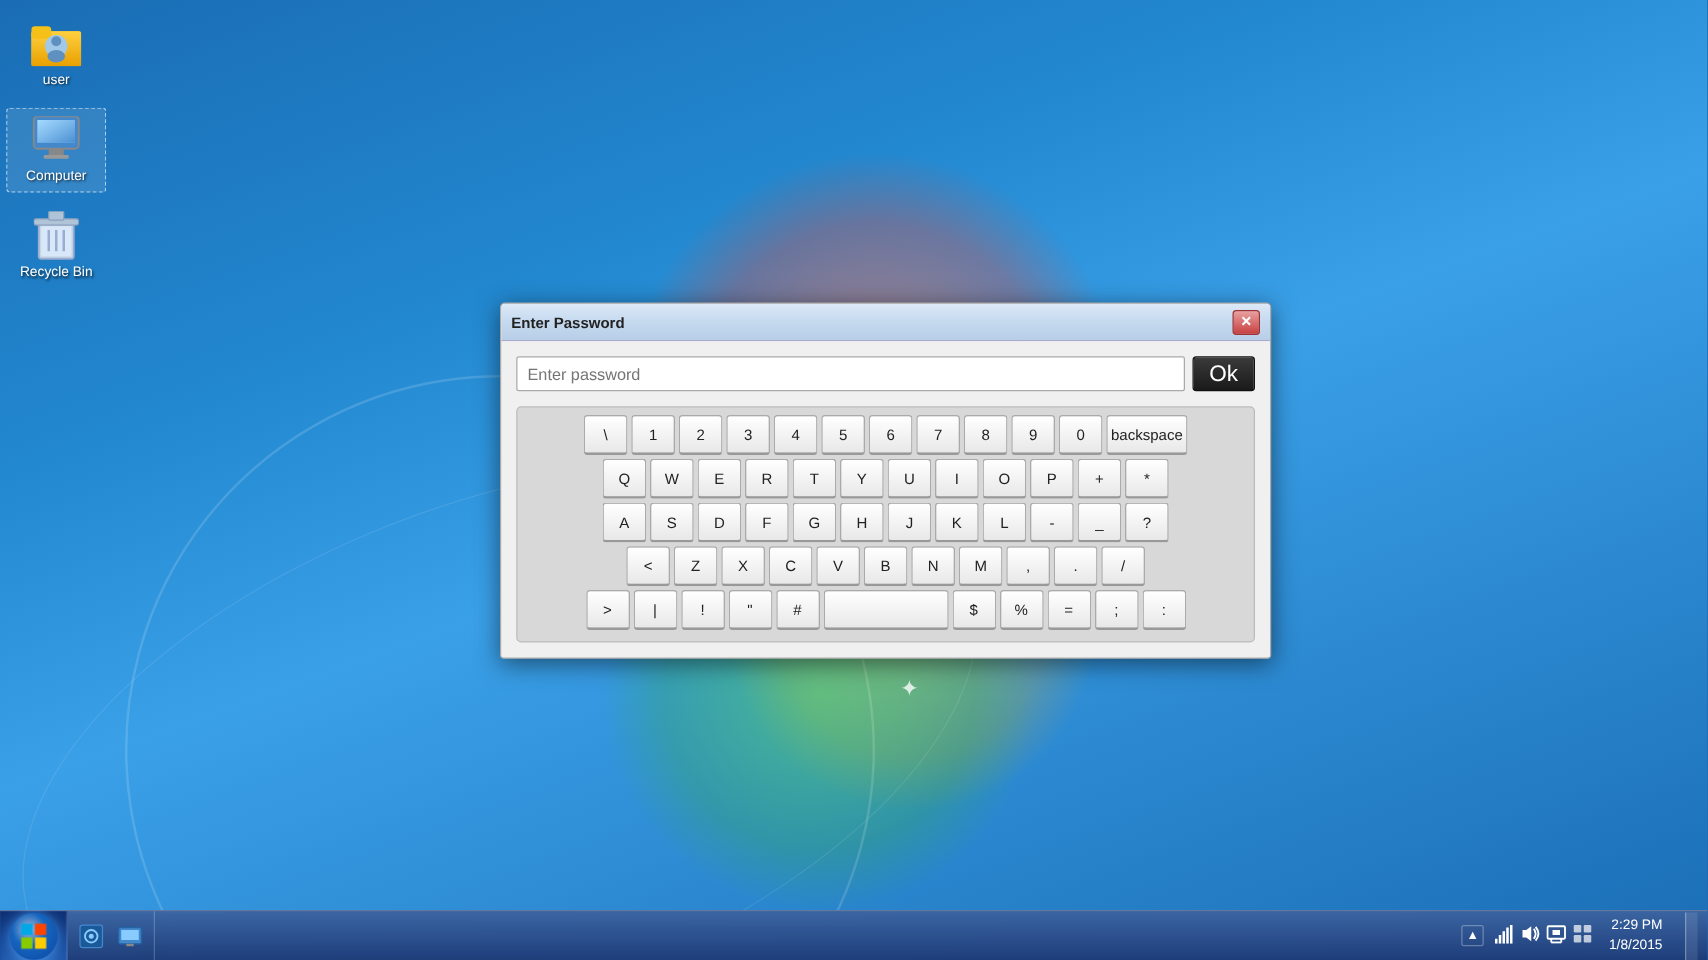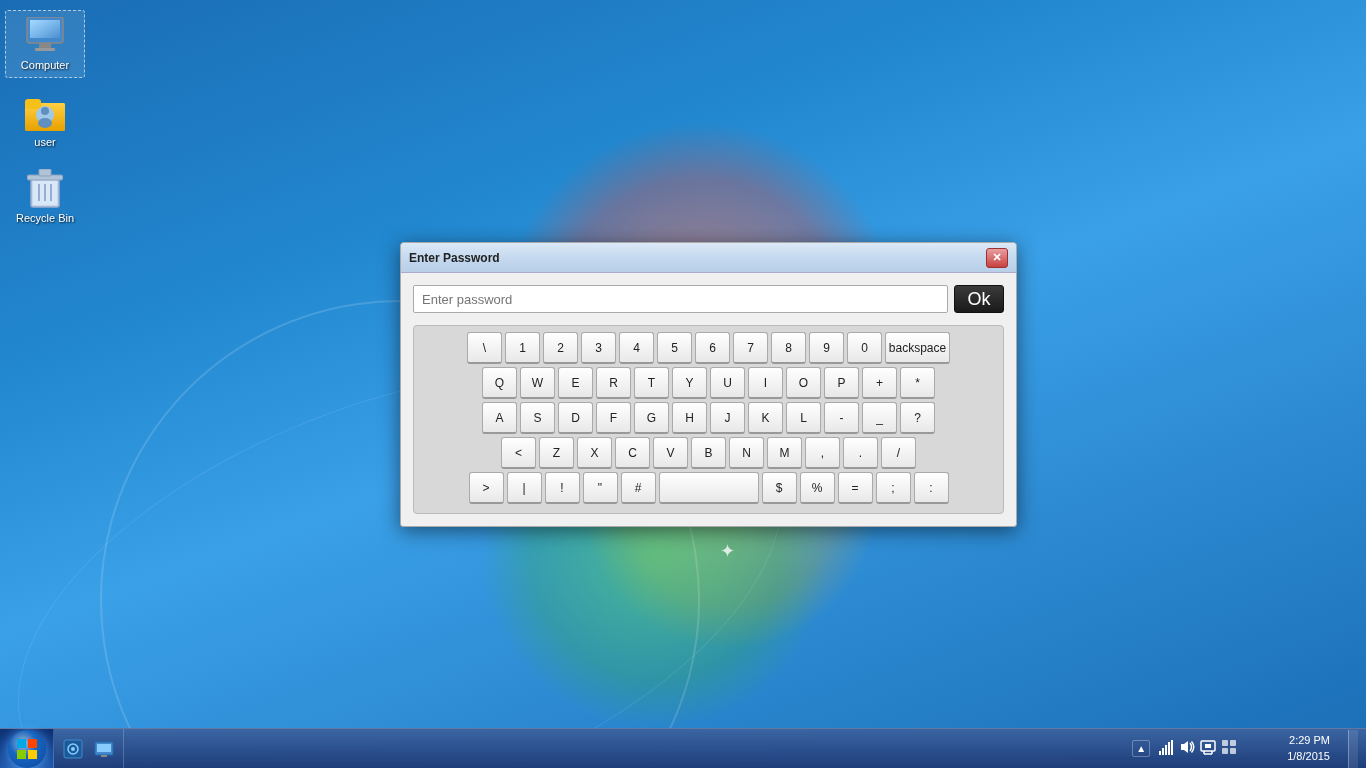--- a/index.html
+++ b/index.html
@@ -188,21 +188,20 @@
     }
     .clock {
       display: flex;
       flex-direction: column;
       align-items: flex-end;
       color: white;
       font-size: 11px;
       line-height: 1.4;
       cursor: pointer;
       padding: 2px 5px;
-      margin-left: 37px;
     }
     .clock-time { font-weight: 500; }
     .clock-date {}
 
     .show-desktop {
       width: 10px;
       height: 38px;
       background: rgba(255,255,255,0.1);
       border-left: 1px solid rgba(255,255,255,0.3);
       cursor: pointer;
@@ -344,58 +343,58 @@
 <div class="desktop">
 
   <div class="bg-orb bg-orb1"></div>
   <div class="bg-orb bg-orb2"></div>
   <div class="bg-orb bg-orb3"></div>
   <div class="bg-swirl"></div>
   <div class="bg-swirl2"></div>
   <div class="bg-star">✦</div>
 
   <div class="desktop-icons">
-
-    <div class="desktop-icon" style="border: 1px dashed rgba(255,255,255,0.6); background: rgba(255,255,255,0.1);">
-      <div class="icon-img">
-        <svg width="40" height="38" viewBox="0 0 40 38">
-          <rect x="2" y="0" width="36" height="26" rx="3" fill="#4488cc" stroke="#888" stroke-width="1.5"></rect>
-          <rect x="5" y="3" width="30" height="18" fill="#88ccff"></rect>
-          <rect x="5" y="3" width="30" height="18" fill="url(#screenGrad)"></rect>
-          <rect x="14" y="26" width="12" height="5" fill="#888"></rect>
-          <rect x="10" y="31" width="20" height="3" rx="1" fill="#999"></rect>
-          <defs>
-            <linearGradient id="screenGrad" x1="0" y1="0" x2="1" y2="1">
-              <stop offset="0" stop-color="#aaddff" stop-opacity="0.8"></stop>
-              <stop offset="1" stop-color="#4488cc" stop-opacity="0.9"></stop>
-            </linearGradient>
-          </defs>
-        </svg>
-      </div>
-      <span class="icon-label">Computer</span>
-    </div>
 
     <div class="desktop-icon">
       <div class="icon-img">
         <svg width="40" height="36" viewBox="0 0 40 36">
           <rect x="0" y="8" width="40" height="28" rx="2" fill="#f5c018"></rect>
           <rect x="0" y="8" width="40" height="28" rx="2" fill="url(#folderGrad)"></rect>
           <rect x="0" y="4" width="16" height="10" rx="3" fill="#f5c018"></rect>
           <circle cx="20" cy="20" r="9" fill="#a0c8e8"></circle>
           <circle cx="20" cy="16" r="4" fill="#6090c0"></circle>
           <ellipse cx="20" cy="28" rx="7" ry="5" fill="#6090c0"></ellipse>
           <defs>
             <linearGradient id="folderGrad" x1="0" y1="0" x2="0" y2="1">
               <stop offset="0" stop-color="#ffd040"></stop>
               <stop offset="1" stop-color="#e8a000"></stop>
             </linearGradient>
           </defs>
         </svg>
       </div>
       <span class="icon-label">user</span>
+    </div>
+
+    <div class="desktop-icon" style="border: 1px dashed rgba(255,255,255,0.6); background: rgba(255,255,255,0.1);">
+      <div class="icon-img">
+        <svg width="40" height="38" viewBox="0 0 40 38">
+          <rect x="2" y="0" width="36" height="26" rx="3" fill="#4488cc" stroke="#888" stroke-width="1.5"></rect>
+          <rect x="5" y="3" width="30" height="18" fill="#88ccff"></rect>
+          <rect x="5" y="3" width="30" height="18" fill="url(#screenGrad)"></rect>
+          <rect x="14" y="26" width="12" height="5" fill="#888"></rect>
+          <rect x="10" y="31" width="20" height="3" rx="1" fill="#999"></rect>
+          <defs>
+            <linearGradient id="screenGrad" x1="0" y1="0" x2="1" y2="1">
+              <stop offset="0" stop-color="#aaddff" stop-opacity="0.8"></stop>
+              <stop offset="1" stop-color="#4488cc" stop-opacity="0.9"></stop>
+            </linearGradient>
+          </defs>
+        </svg>
+      </div>
+      <span class="icon-label">Computer</span>
     </div>
 
 
     <div class="desktop-icon">
       <div class="icon-img">
         <svg width="36" height="40" viewBox="0 0 36 40">
           <rect x="4" y="10" width="28" height="28" rx="2" fill="#c8d8e8" stroke="#9aaccf" stroke-width="1.5"></rect>
           <rect x="6" y="12" width="24" height="24" rx="1" fill="#d8e8f8"></rect>
           <rect x="0" y="6" width="36" height="5" rx="2" fill="#b0c4d8" stroke="#8aa0bc" stroke-width="1"></rect>
           <rect x="12" y="0" width="12" height="7" rx="1" fill="#b0c4d8" stroke="#8aa0bc" stroke-width="1"></rect>

